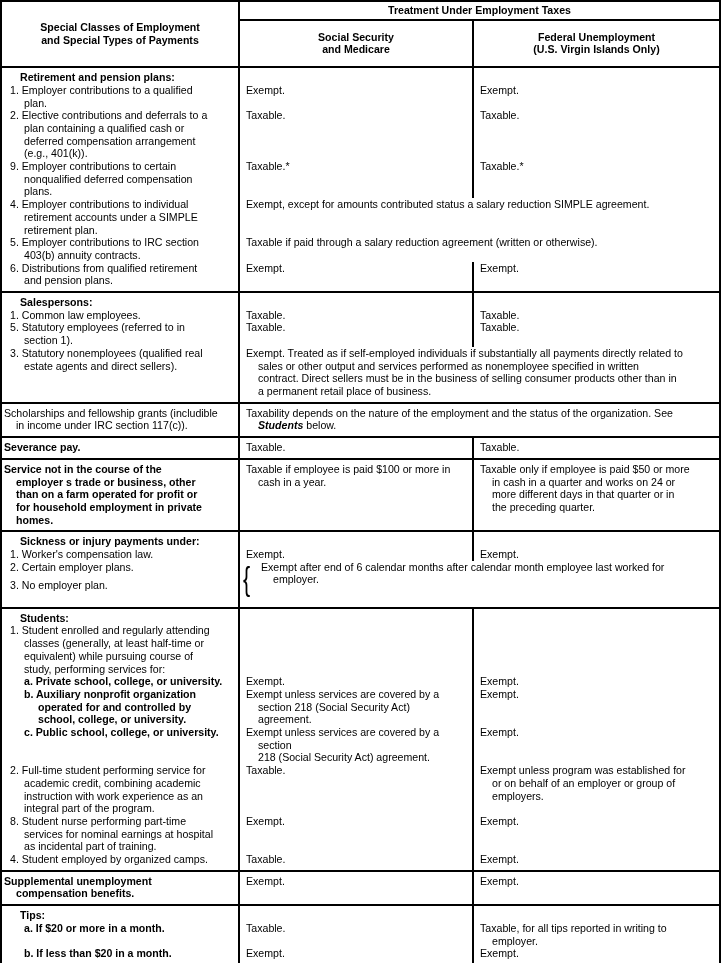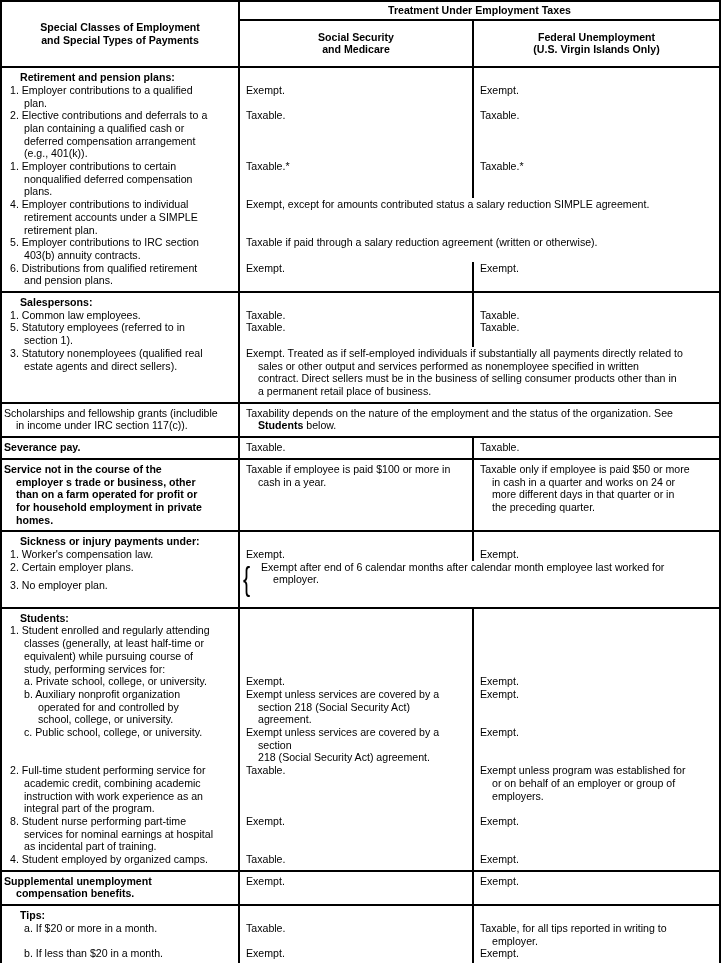--- a/index.html
+++ b/index.html
@@ -44,21 +44,21 @@
   .c1 { border-right: 2px solid #000; padding-right: 5px; }
   .c2 { border-right: 2px solid #000; }
   .c3 { }
   .cspan { }
   .section > .row:first-child > div { padding-top: 3px; }
   .section > .row:last-child  > div { padding-bottom: 4px; }
   .t-title { font-weight: bold; padding-left: 18px; white-space: pre-line; }
   .t-hang  { padding-left: 14px; text-indent: -12px; white-space: pre-line; }
   .t-bold  { font-weight: bold; }
   .t-num   { padding-left: 22px; text-indent: -14px; white-space: pre-line; }
-  .t-alpha { padding-left: 36px; text-indent: -14px; white-space: pre-line; }
+  .t-alpha { padding-left: 36px; text-indent: -14px; white-space: pre-line; font-weight: bold; }
   .val { padding-left: 18px; text-indent: -12px; padding-right: 12px; white-space: pre-line; }
   .bracerow { min-height: 46px; }
   .bracerow .cspan { display: flex; align-items: flex-start; }
   .brace-glyph {
     font-size: 33px; line-height: 36px; font-weight: normal;
     transform: scaleX(0.65); transform-origin: left top;
     margin-left: 3px; flex: 0 0 12px; width: 12px; display: inline-block;
   }
   .lbl2 { margin-top: 6px; }
 </style>
@@ -109,21 +109,21 @@
           </div>
           <div class="c2">
             <div class="val">Taxable.</div>
           </div>
           <div class="c3">
             <div class="val">Taxable.</div>
           </div>
         </div>
         <div class="row">
           <div class="c1">
-            <div class="t-num">1. Employer contributions to certain
+            <div class="t-num">9. Employer contributions to certain
 nonqualified deferred compensation
 plans.</div>
           </div>
           <div class="c2">
             <div class="val">Taxable.*</div>
           </div>
           <div class="c3">
             <div class="val">Taxable.*</div>
           </div>
         </div>
@@ -204,21 +204,21 @@
         </div>
       </div>
       <div class="section">
         <div class="row span2">
           <div class="c1">
             <div class="t-hang">Scholarships and fellowship grants (includible
 in income under IRC section 117(c)).</div>
           </div>
           <div class="cspan">
             <div class="val"><span>Taxability depends on the nature of the employment and the status of the organization. See
-</span><span style="font-weight: bold;">Students</span><span> below.</span></div>
+</span><span style="font-weight: bold; font-style: italic;">Students</span><span> below.</span></div>
           </div>
         </div>
       </div>
       <div class="section">
         <div class="row">
           <div class="c1">
             <div class="t-hang t-bold">Severance pay.</div>
           </div>
           <div class="c2">
             <div class="val">Taxable.</div>

